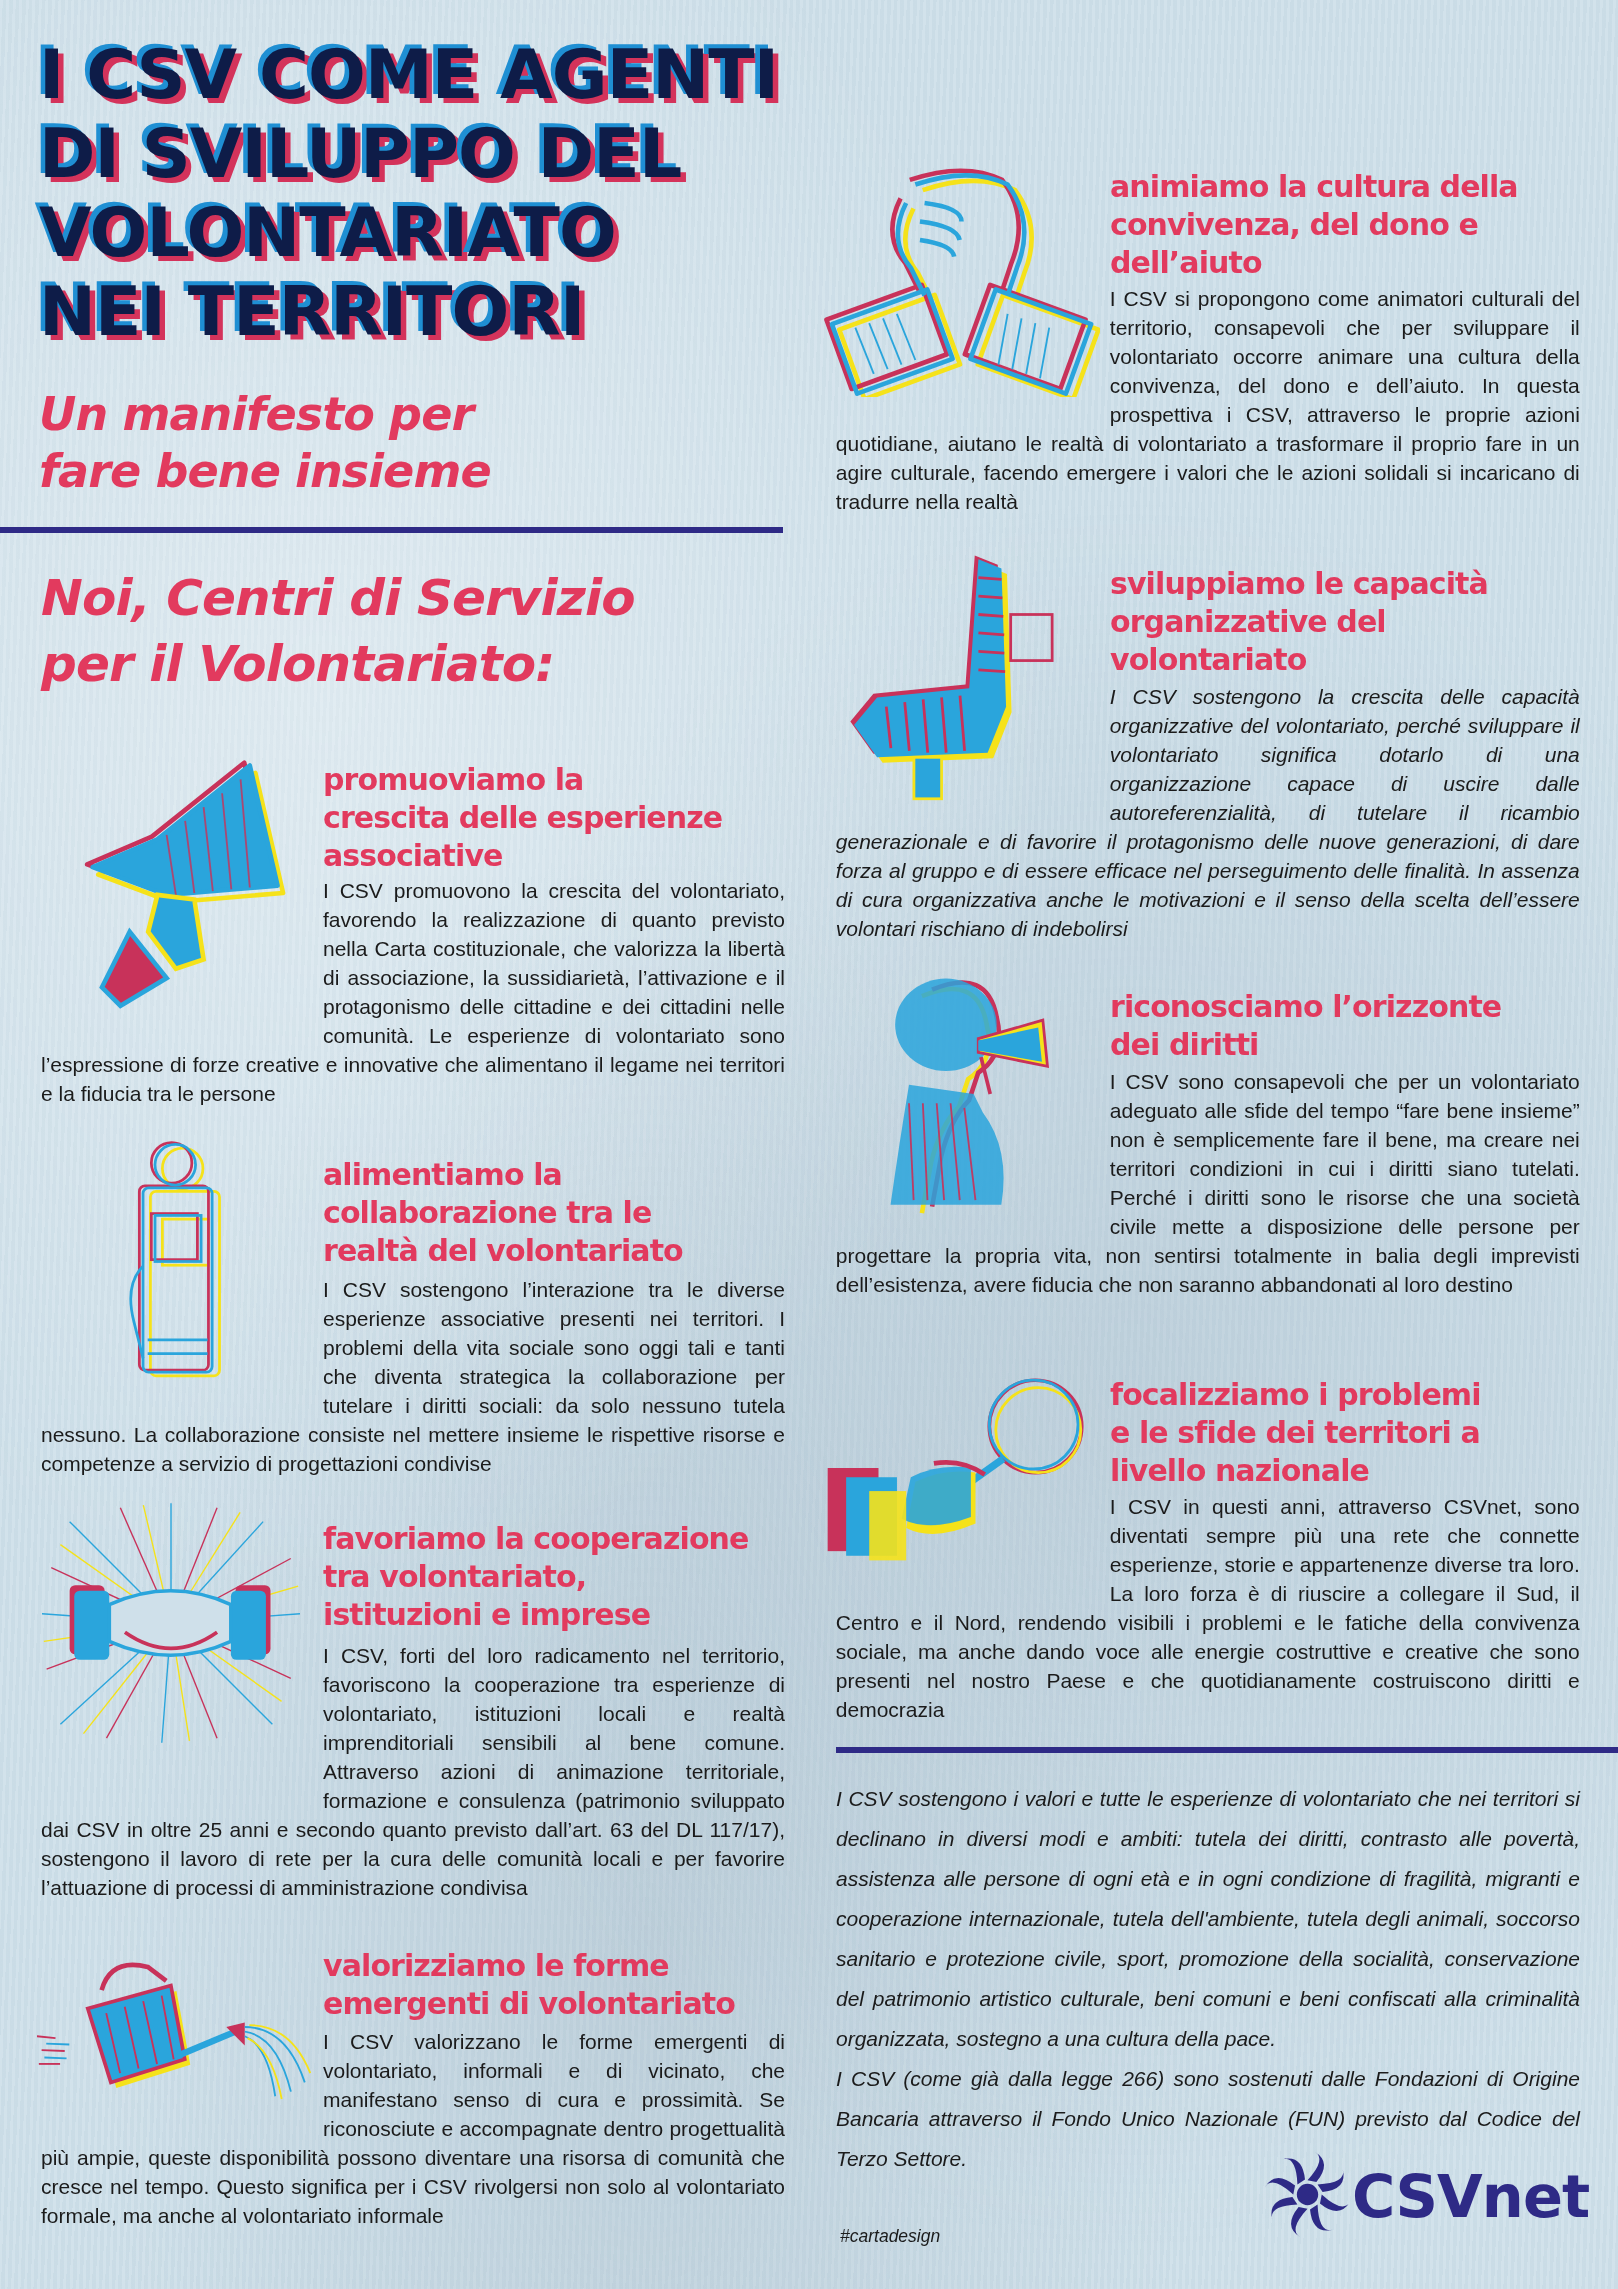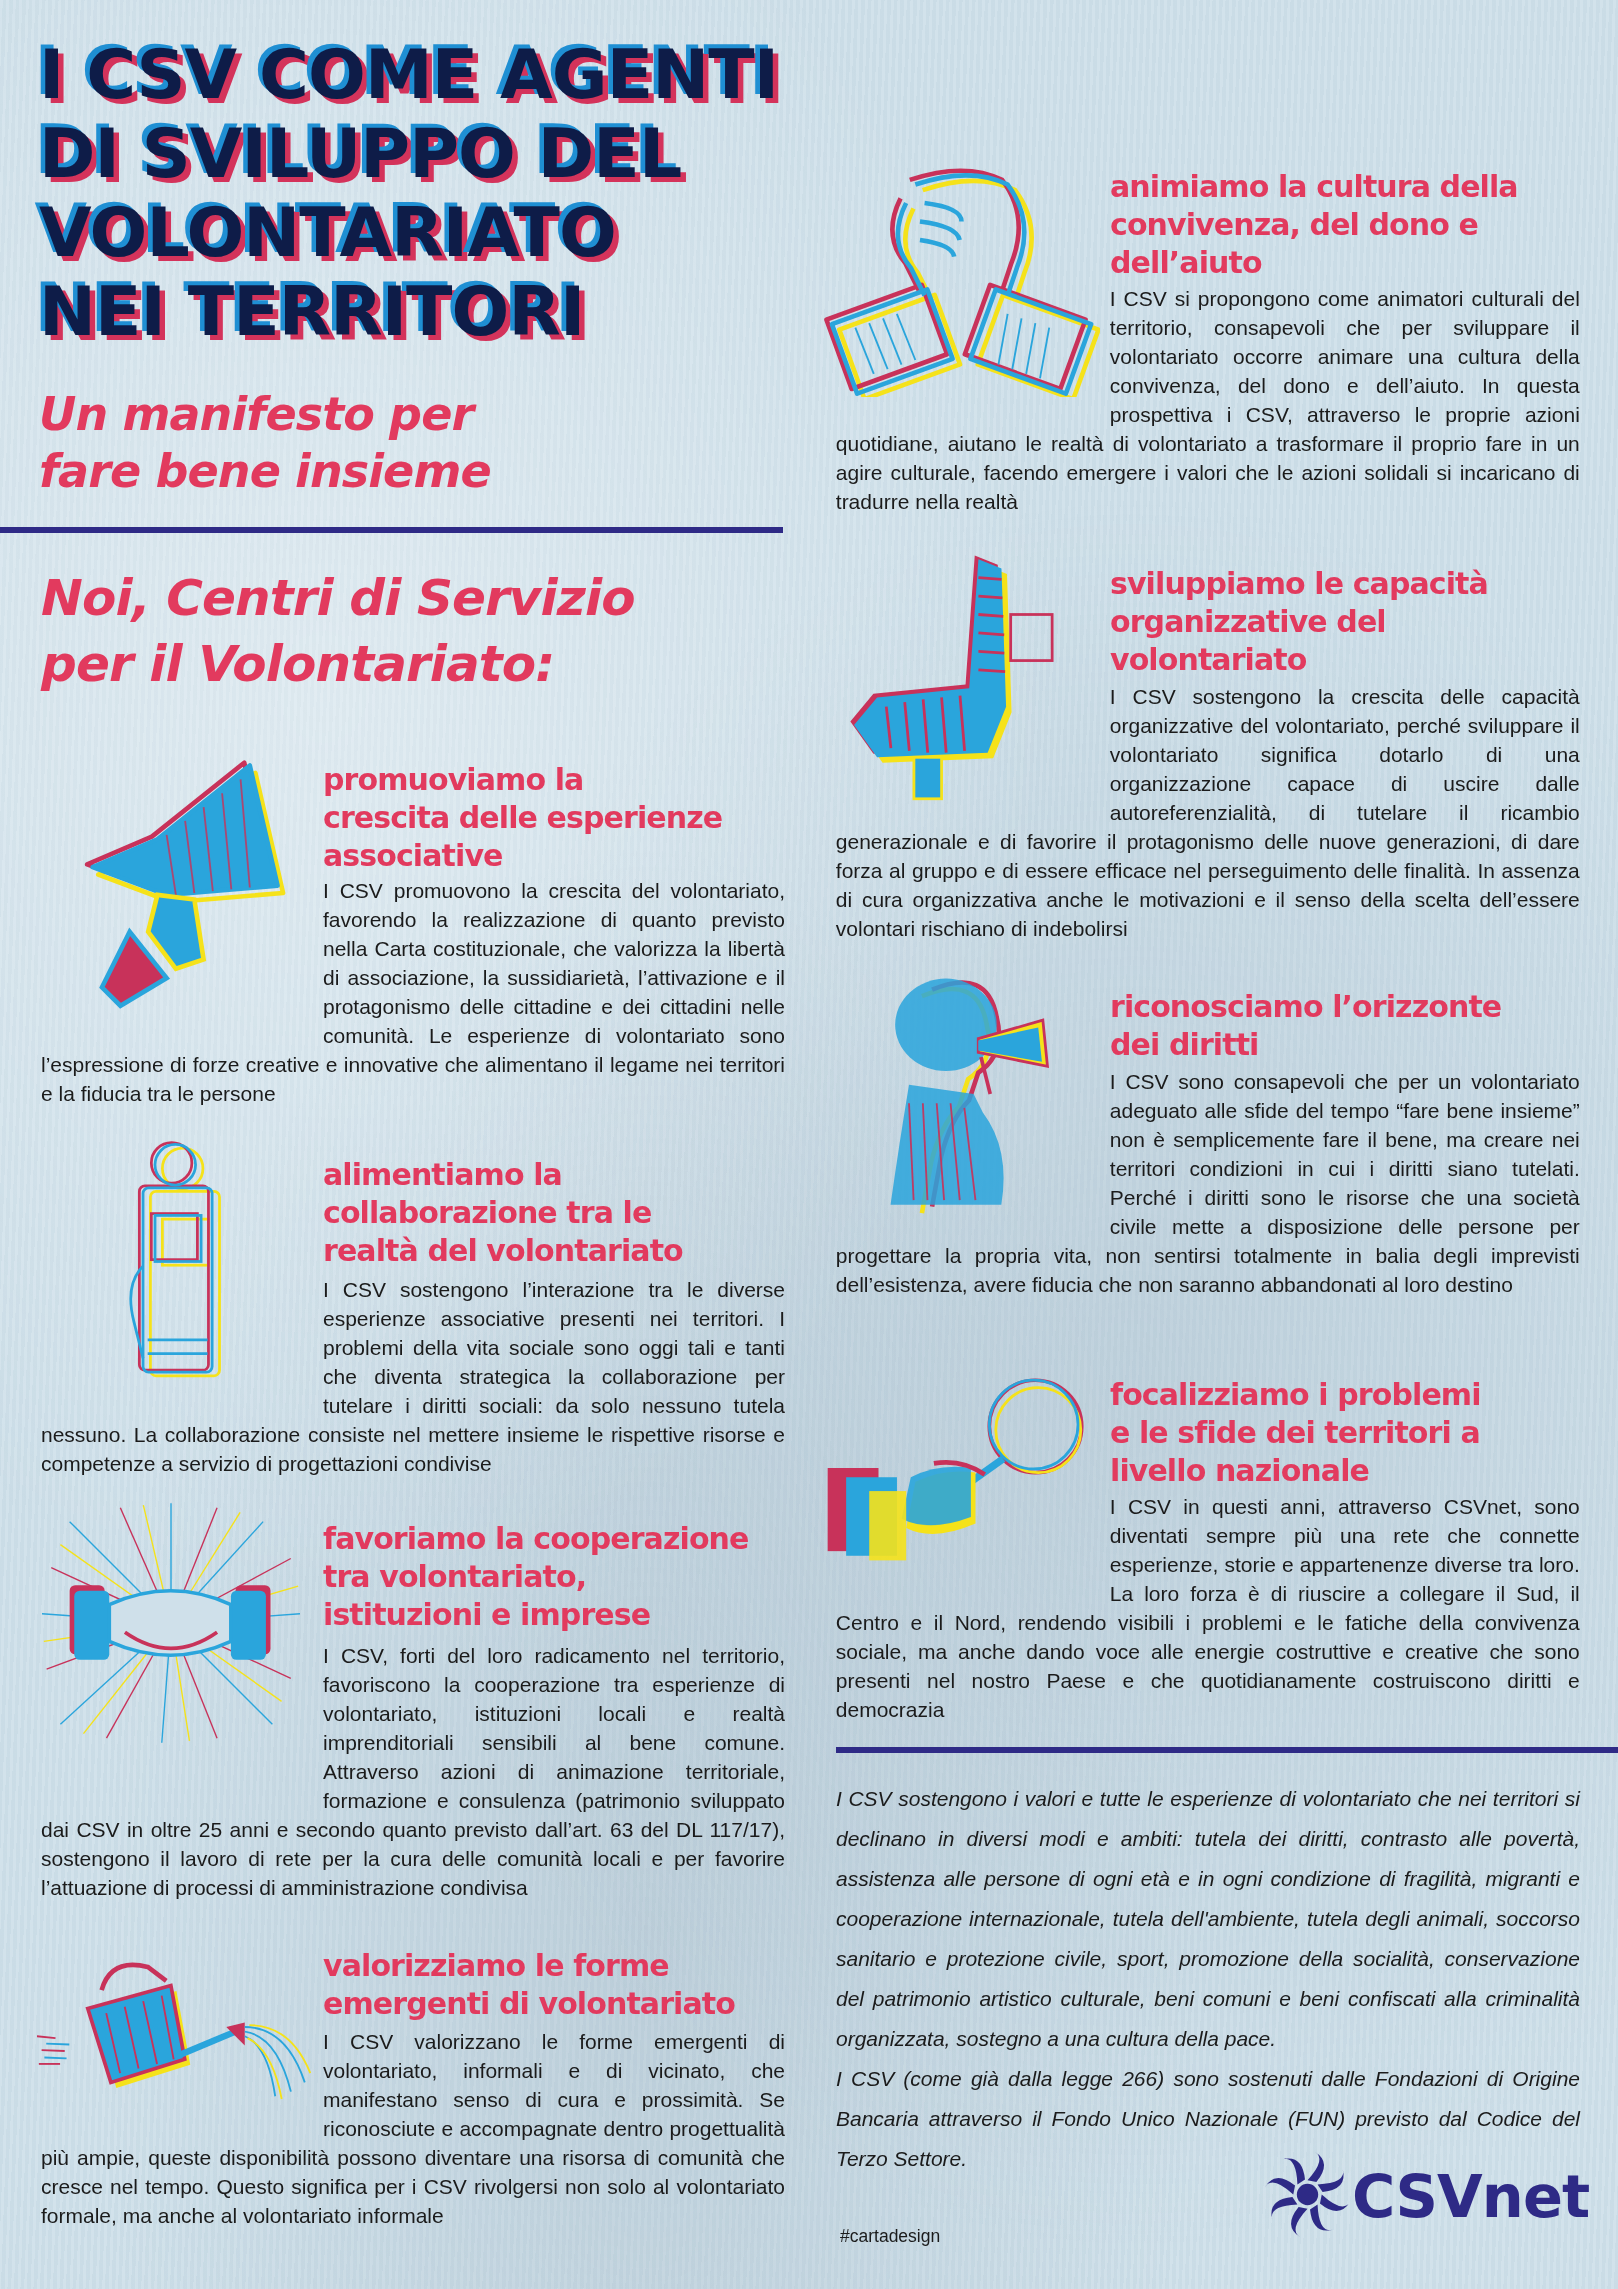--- a/index.html
+++ b/index.html
@@ -46,21 +46,21 @@
     font-family:"Liberation Sans", sans-serif;
     font-size:21px; line-height:29px; color:#1b1b1b;
     text-align:justify;
   }
   .closing {
     left:836px; top:1779px; width:744px; margin:0;
     font-family:"Liberation Sans", sans-serif; font-style:italic;
     font-size:21px; line-height:40px; color:#1b1b1b;
   }
   .closing p { margin:0; }
-  .hashtag { left:840px; top:2226px; font-size:17.5px; color:#1b1b1b; }
+  .hashtag { left:840px; top:2226px; font-size:17.5px; color:#1b1b1b;font-style:italic; }
   .logo { left:1263px; top:2150px; display:flex; align-items:center; gap:0; }
   .logo .word {
     font-family:"DejaVu Sans", sans-serif; font-weight:bold;
     font-size:59px; color:#2e2a86; letter-spacing:-0.9px;
   }
 </style>
 </head>
 <body>
 
 <h1 class="abs title">
@@ -318,21 +318,21 @@
       </g>
       <rect x="80" y="225" width="30" height="45" fill="#2aa5dc" stroke="#f5e21a" stroke-width="3"></rect>
       <rect x="185" y="70" width="45" height="50" fill="none" stroke="#c8325a" stroke-width="3"></rect>
     </svg>
   </div>
   <h3 style="left:289px; top:20px;">
     <div>sviluppiamo le capacità</div>
     <div>organizzative del</div>
     <div>volontariato</div>
   </h3>
-  <div style="position:absolute; left:14.8px; top:137px; width:744px;">
+  <div style="position:absolute; left:14.8px; top:137px; width:744px;font-style:italic;">
     <div style="float:left; width:274px; height:145px;"></div>
     <p class="body" style="position:static;">I CSV sostengono la crescita delle capacità organizzative del volontariato, perché sviluppare il volontariato significa dotarlo di una organizzazione capace di uscire dalle autoreferenzialità, di tutelare il ricambio generazionale e di favorire il protagonismo delle nuove generazioni, di dare forza al gruppo e di essere efficace nel perseguimento delle finalità. In assenza di cura organizzativa anche le motivazioni e il senso della scelta dell’essere volontari rischiano di indebolirsi</p>
   </div>
 </section>
 
 <section class="section" style="left:821px; top:969px; width:797px; height:369px;">
   <div class="illus" style="left:51px; top:4.6px; width:194px; height:240px;">
     <svg width="194" height="240" viewBox="0 0 210 260">
       <g fill="none" stroke-width="5">
         <path d="M60 20 Q120 -5 130 50 Q140 90 110 110 L100 140 Q80 160 70 200 L60 255" stroke="#f5e21a" transform="translate(-6,4)"></path>

